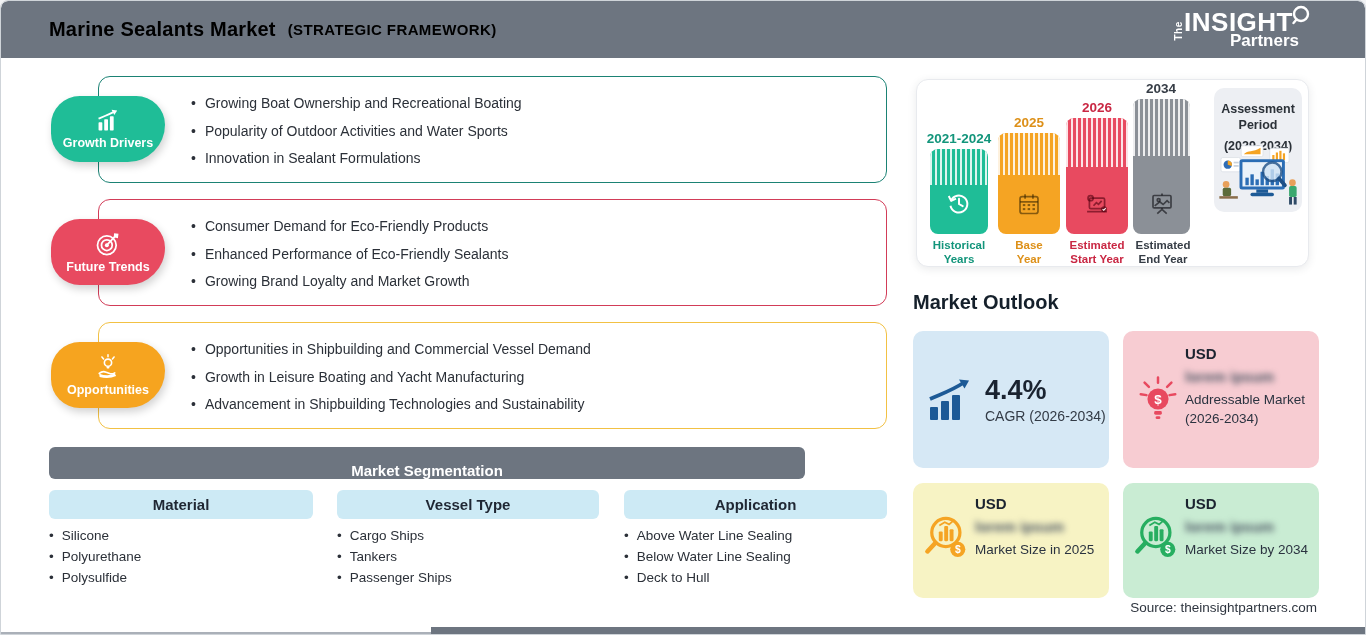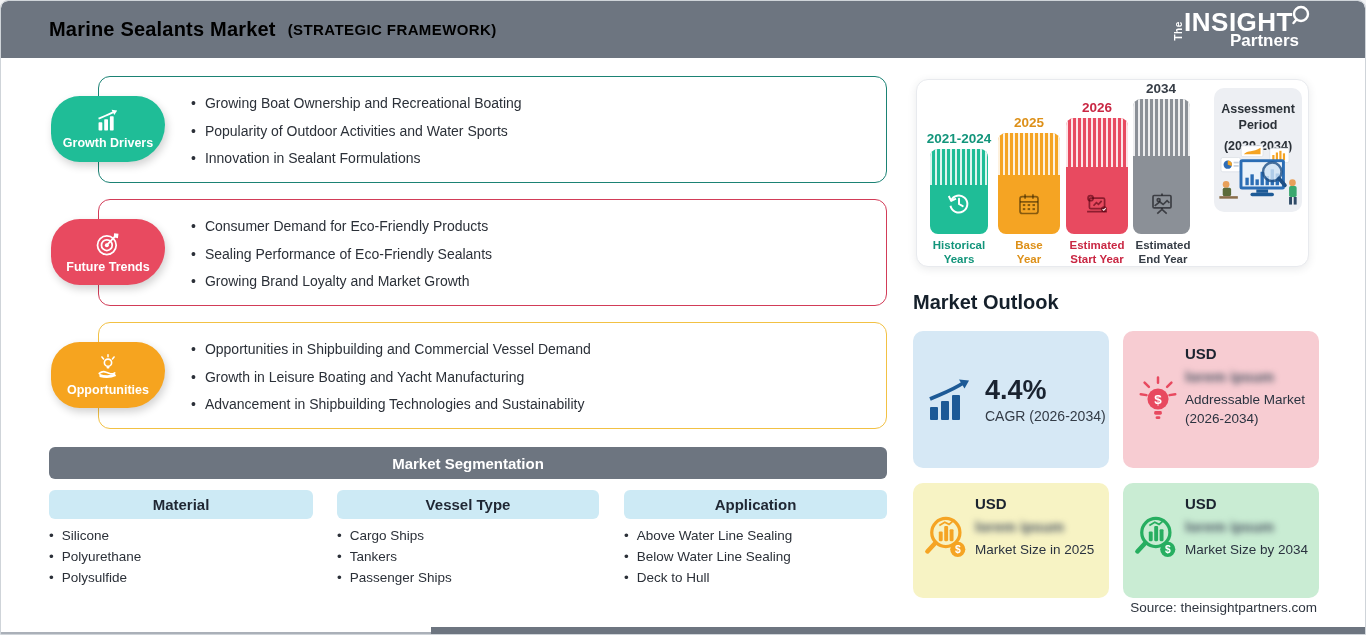--- a/index.html
+++ b/index.html
@@ -23,22 +23,22 @@
   
   .fw-box{position:absolute;left:97px;width:789px;height:107px;border-radius:12px;background:#fff;
           border:1.6px solid;padding:13px 20px 0 92px;}
   .fw-box .row{display:flex;align-items:flex-start;line-height:27.5px;font-size:14px;color:#2b3038;}
   .fw-box .dot{margin-right:9px;font-size:14px;color:#2b3038;}
   .pill{position:absolute;left:50px;width:114px;height:66px;border-radius:34px 34px 44px 34px;
         display:flex;flex-direction:column;align-items:center;justify-content:center;
         box-shadow:2px 4px 8px rgba(0,0,0,.18);z-index:3;}
   .pill-label{color:#fff;font-size:12.5px;font-weight:bold;margin-top:2px;}
   
-  .seg-bar{position:absolute;left:48px;top:446px;width:838px;height:32px;background:var(--header_gray);
-           border-radius:6px;display:flex;align-items:center;justify-content:center;
+  .seg-bar{position:absolute;left:48px;top:446px;width:756px;height:32px;background:var(--header_gray);
+           border-radius:6px;display:flex;align-items:flex-end;justify-content:center;
            color:#fff;font-size:15px;font-weight:bold;}
   .seg-head{position:absolute;top:489px;height:29px;background:var(--seg_header_bg);border-radius:6px;
             display:flex;align-items:center;justify-content:center;font-size:15px;font-weight:bold;color:#1f2733;}
   .seg-list{position:absolute;top:524px;font-size:13.5px;color:#2b3038;line-height:21px;}
   .seg-list .row{display:flex;}
   .seg-list .dot{margin-right:8px;}
   
   .tl-card{position:absolute;left:915px;top:78px;width:393px;height:188px;background:#fff;
            border:1px solid #e8eaee;border-radius:12px;box-shadow:0 2px 8px rgba(40,50,60,.10);}
   .bar-col{position:absolute;border-radius:8px;background:var(--bar);}
@@ -113,21 +113,21 @@
         <span>Innovation in Sealant Formulations</span>
       </div>
   </div>
   <div class="fw-box" style="top: 198px; border-color: rgb(210, 60, 88);">
     <div class="row">
         <span class="dot">•</span>
         <span>Consumer Demand for Eco-Friendly Products</span>
       </div>
     <div class="row">
         <span class="dot">•</span>
-        <span>Sealing Performance of Eco-Friendly Sealants</span>
+        <span>Enhanced Performance of Eco-Friendly Sealants</span>
       </div>
     <div class="row">
         <span class="dot">•</span>
         <span>Growing Brand Loyalty and Market Growth</span>
       </div>
   </div>
   <div class="fw-box" style="top: 321px; border-color: rgb(242, 193, 68);">
     <div class="row">
         <span class="dot">•</span>
         <span>Opportunities in Shipbuilding and Commercial Vessel Demand</span>

